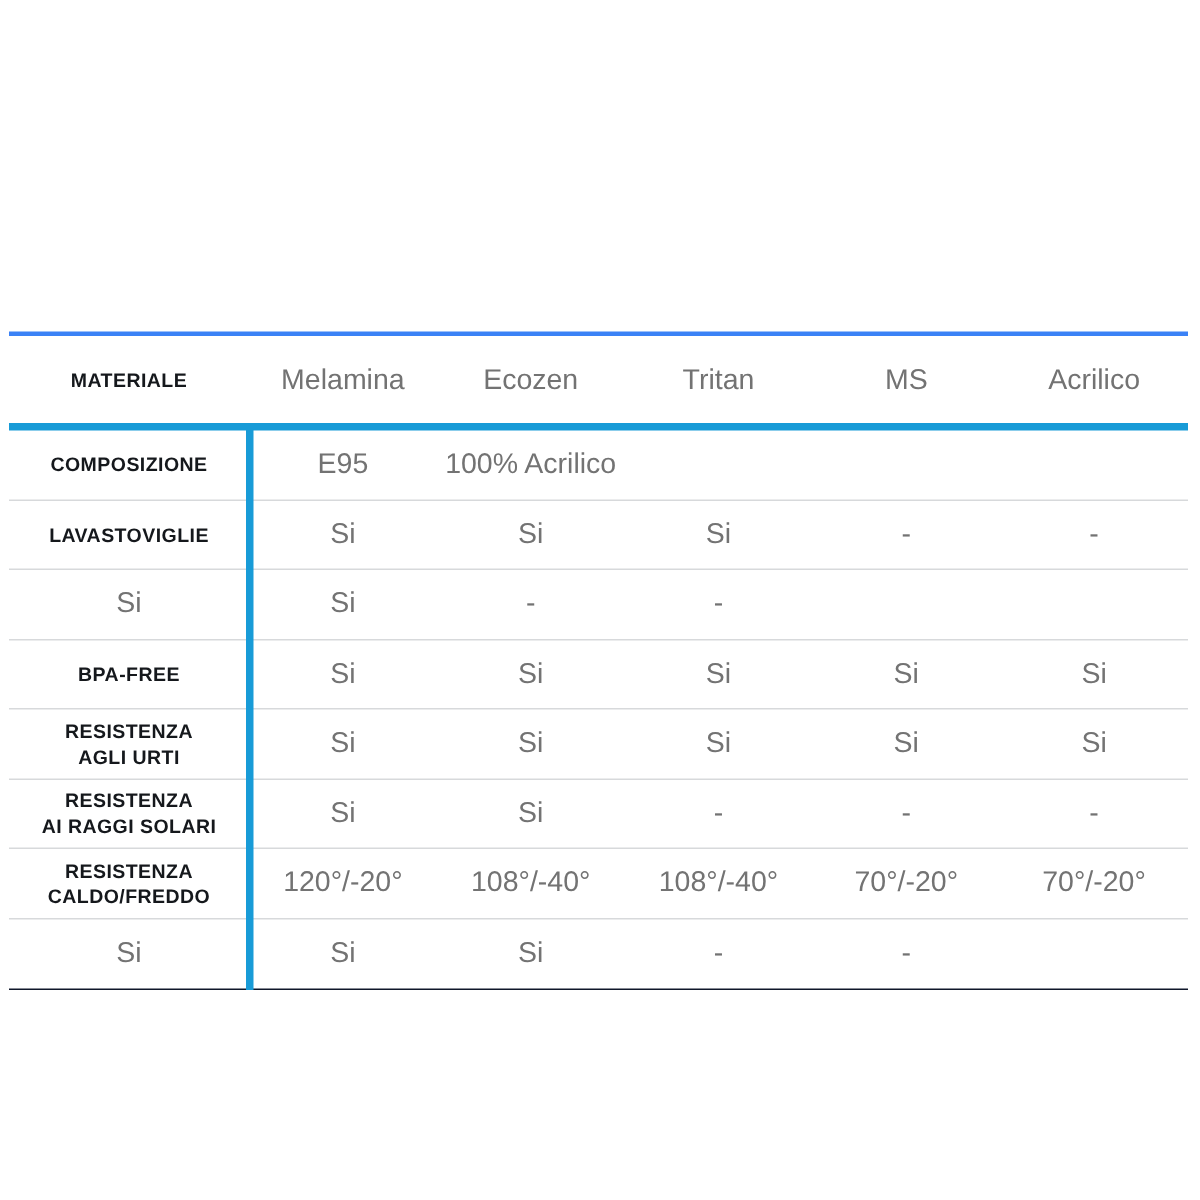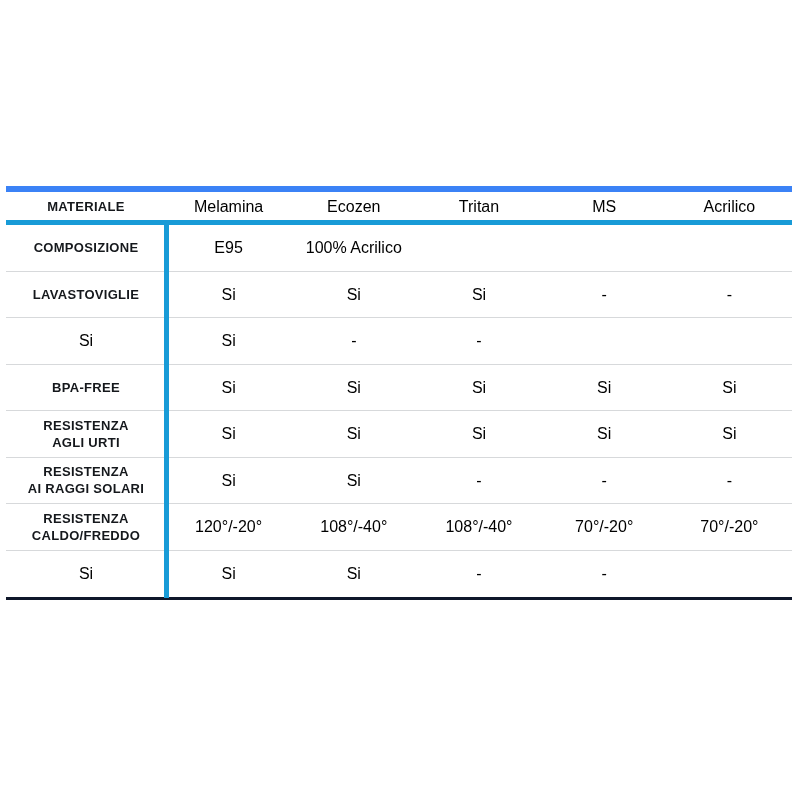--- a/index.html
+++ b/index.html
@@ -12,46 +12,47 @@
     position: relative;
     overflow: hidden;
   }
   .table-wrap {
     position: absolute;
     left: 6px; top: 186px; width: 786px;
   }
   .header-row {
     display: grid;
     grid-template-columns: 160px repeat(5, 1fr);
-    height: 34px;
-    border-top: 6px solid #3b82f6;
+    height: 61px;
+    border-top: 3px solid #3b82f6;
     align-items: center;
+    margin-top: 35px;
   }
   .blue-hr {
     height: 5px;
     background: var(--accent);
   }
   .tbody {
     position: relative;
-    border-bottom: 3px solid #0f172a;
+    border-bottom: 1px solid #0f172a;
   }
   .row {
     display: grid;
     grid-template-columns: 160px repeat(5, 1fr);
     height: 46.5px;
     border-bottom: 1px solid #d7d9db;
   }
   .row:last-child { border-bottom: none; }
   .cell {
     display: flex;
     align-items: center;
     justify-content: center;
     text-align: center;
-    font-size: 16px;
-    color: #000000;
+    font-size: 19px;
+    color: #737373;
     line-height: 17px;
     white-space: pre-line;
     padding: 0 4px;
   }
   .label-cell {
     font-weight: bold;
     font-size: 13px;
     color: #15181c;
     letter-spacing: 0.3px;
   }

